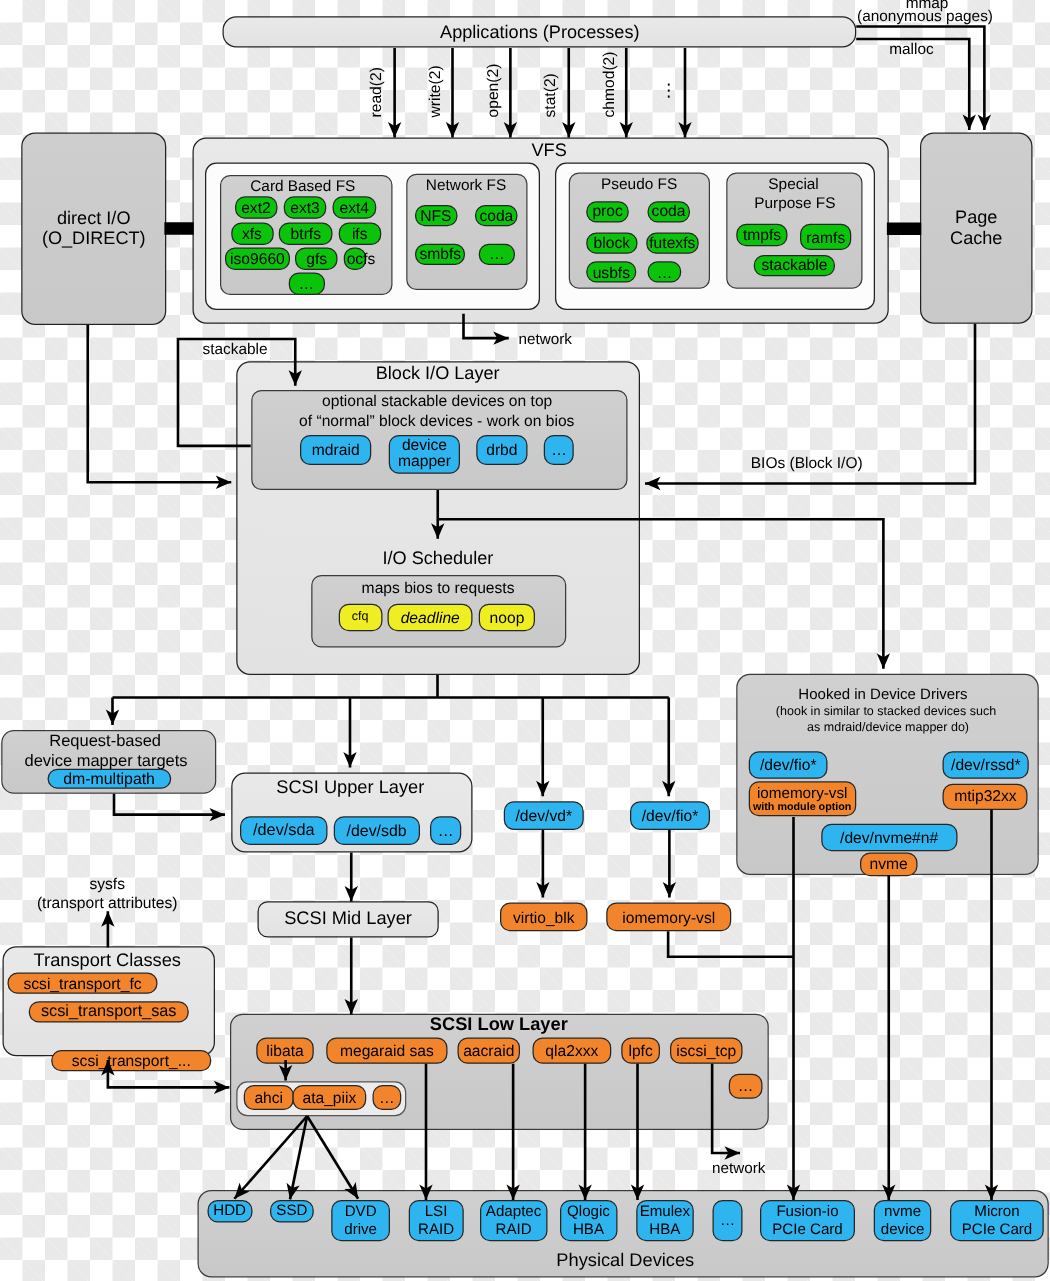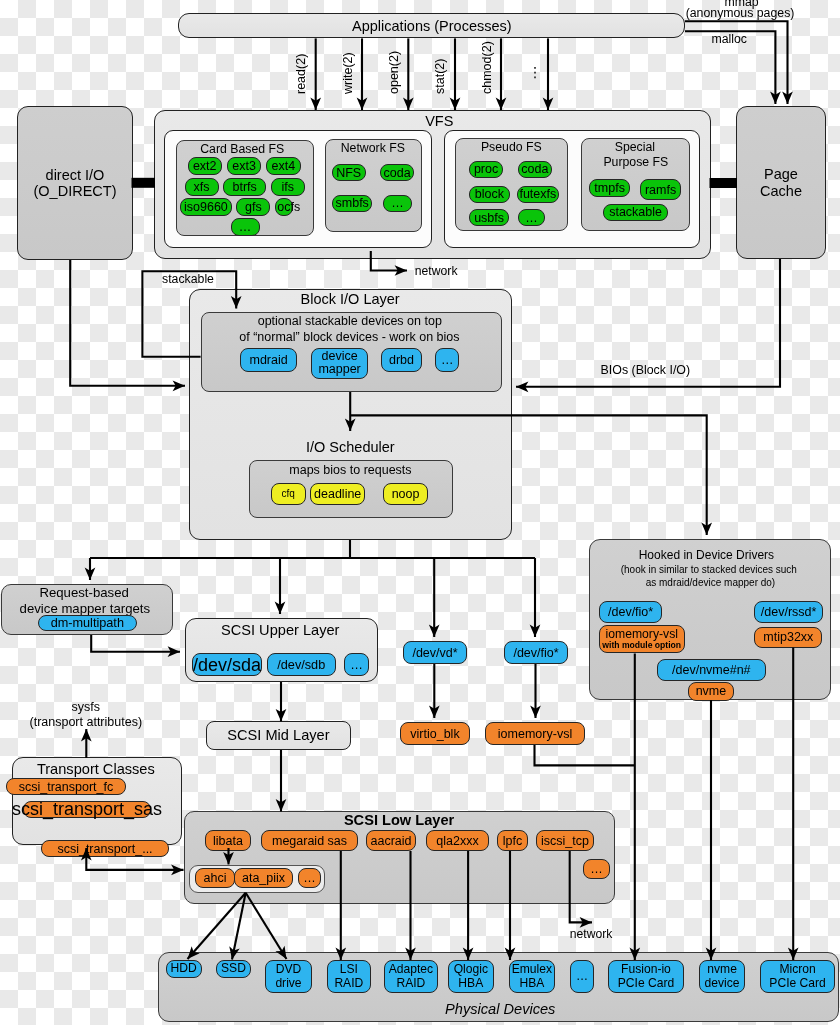--- a/index.html
+++ b/index.html
@@ -248,21 +248,21 @@
 <div class="b pill blue" style="left:434.9px;top:347.5px;width:24.6px;height:24px;font-size:12.5px;">
       <span>…</span>
     </div>
 
 <div class="b grp" style="left:248.8px;top:460.2px;width:204.3px;height:57.6px;display:block;">
   <div class="t" style="left:39.5px;top:1.5px;font-size:12.5px;">maps bios to requests</div>
 </div>
 <div class="b pill yellow" style="left:270.6px;top:482.6px;width:35px;height:22px;font-size:10px;">
       <span>cfq</span>
     </div>
-<div class="b pill yellow" style="left:310.2px;top:482.6px;width:55px;height:22px;font-size:12.5px;">
+<div class="b pill yellow" style="left:310.2px;top:482.6px;width:68px;height:22px;font-size:12.5px;font-style:italic;">
       <span>deadline</span>
     </div>
 <div class="b pill yellow" style="left:382.7px;top:482.6px;width:45.8px;height:22px;font-size:12.5px;">
       <span>noop</span>
     </div>
 
 <div class="t" style="left:162px;top:271.5px;font-size:12.3px;">stackable</div>
 <div class="t" style="left:414.8px;top:264px;font-size:12.2px;">network</div>
 <div class="t" style="left:600.6px;top:362.5px;font-size:12.4px;">BIOs (Block I/O)</div>
 
@@ -295,41 +295,41 @@
   <div class="t" style="left:37.3px;top:1.8px;font-size:13.2px;">Request-based</div>
   <div class="t" style="left:17.5px;top:17.3px;font-size:13.2px;">device mapper targets</div>
 </div>
 <div class="b pill blue" style="left:37.5px;top:614.8px;width:99.6px;height:16.5px;font-size:12.7px;">
       <span>dm-multipath</span>
     </div>
 
 <div class="b shell" style="left:184.5px;top:618px;width:193px;height:64px;display:block;">
   <div class="t" style="left:35.5px;top:2.5px;font-size:14.6px;">SCSI Upper Layer</div>
 </div>
-<div class="b pill blue" style="left:192.4px;top:653.3px;width:69.3px;height:22.9px;font-size:18px;">
+<div class="b pill blue" style="left:192.4px;top:653.3px;width:69.3px;height:22.9px;font-size:13px;">
       <span>/dev/sda</span>
     </div>
 <div class="b pill blue" style="left:267px;top:653.3px;width:68.5px;height:22.9px;font-size:12.7px;">
       <span>/dev/sdb</span>
     </div>
 <div class="b pill blue" style="left:343.8px;top:653.3px;width:25.5px;height:22.9px;font-size:12.7px;">
       <span>…</span>
     </div>
 
 <div class="b shell" style="left:205.8px;top:721.3px;width:145.3px;height:28.3px;font-size:14.6px;border-radius:8px;">
   <span>SCSI Mid Layer</span>
 </div>
 
-<div class="b shell" style="left:12px;top:757px;width:170px;height:88px;display:block;">
+<div class="b shell" style="left:2px;top:757px;width:170px;height:88px;display:block;">
   <div class="t" style="left:23.9px;top:2.5px;font-size:14.6px;">Transport Classes</div>
 </div>
 <div class="b pill orange" style="left:6px;top:778px;width:120px;height:17px;font-size:12.5px;">
       <span>scsi_transport_fc</span>
     </div>
-<div class="b pill orange" style="left:23px;top:801px;width:128px;height:17px;font-size:18px;">
+<div class="b pill orange" style="left:23px;top:801px;width:128px;height:17px;font-size:13px;">
       <span>scsi_transport_sas</span>
     </div>
 <div class="b pill orange" style="left:41px;top:825px;width:128px;height:17px;font-size:12.5px;margin-top:15px;">
       <span>scsi_transport_...</span>
     </div>
 <div class="t" style="left:71.5px;top:700px;font-size:12.5px;">sysfs</div>
 <div class="t" style="left:29.5px;top:714.5px;font-size:12.5px;">(transport attributes)</div>
 
 <div class="b grp" style="left:184.3px;top:811.1px;width:430.6px;height:93.4px;display:block;border-radius:10px;font-weight:bold;">
   <div class="t" style="left:158.6px;top:-0.5px;font-size:14.6px;">SCSI Low Layer</div>
@@ -373,21 +373,21 @@
 <div class="b pill blue" style="left:504px;top:641px;width:64px;height:23px;font-size:12.5px;">
       <span>/dev/fio*</span>
     </div>
 <div class="b pill orange" style="left:400px;top:722px;width:70px;height:23px;font-size:12.5px;">
       <span>virtio_blk</span>
     </div>
 <div class="b pill orange" style="left:485px;top:722px;width:100px;height:23px;font-size:12.5px;">
       <span>iomemory-vsl</span>
     </div>
 
-<div class="b grp" style="left:157.5px;top:951.7px;width:681px;height:70px;display:block;border-radius:11px;font-style:italic;">
+<div class="b grp" style="left:157.5px;top:951.7px;width:681px;height:70px;display:block;border-radius:11px;">
   <div class="t" style="left:286.6px;top:48.5px;font-size:14.6px;">Physical Devices</div>
 </div>
 <div class="b pill blue" style="left:165.6px;top:959.9px;width:36.2px;height:18px;font-size:12.1px;">
       <span>HDD</span>
     </div>
 <div class="b pill blue" style="left:215.7px;top:959.9px;width:35.6px;height:18px;font-size:12.1px;">
       <span>SSD</span>
     </div>
 <div class="b pill blue" style="left:265.3px;top:959.9px;width:46.4px;height:33.4px;font-size:12.1px;line-height:1.13;">
       <span>DVD</span>

